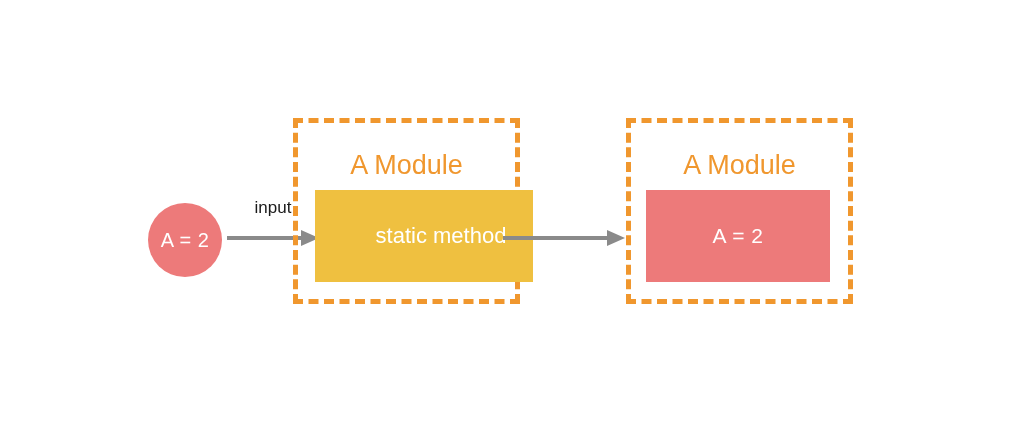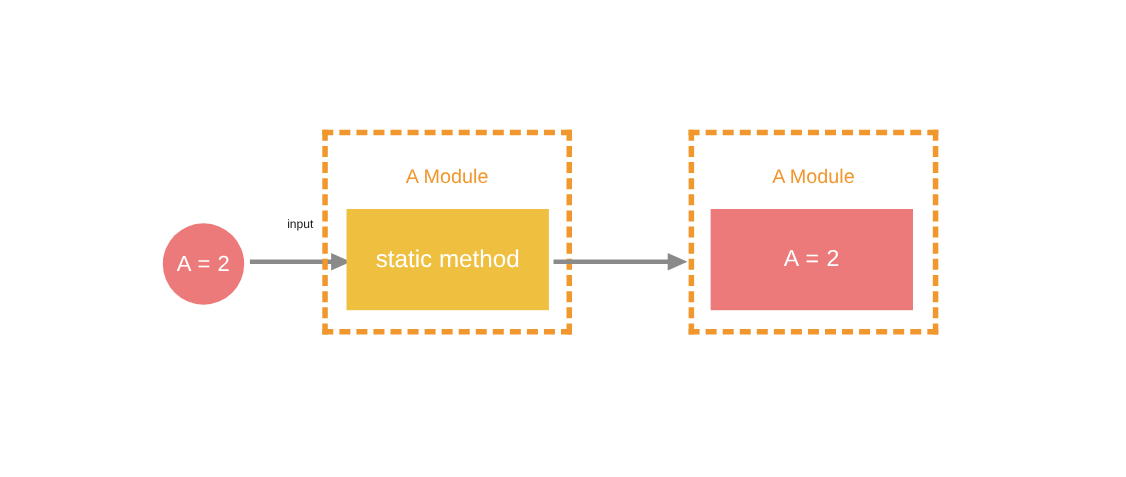--- a/index.html
+++ b/index.html
@@ -44,21 +44,21 @@
     border: 5px dashed #F0972E;
     background: transparent;
     box-sizing: border-box;
   }
   .module-title {
     position: absolute;
     left: 0;
     right: 0;
     text-align: center;
     color: #F0972E;
-    font-size: 18px;
+    font-size: 27px;
     white-space: nowrap;
   }
 
   #module-a-static {
     left: 293px;
     top: 118px;
     width: 227px;
     height: 186px;
   }
   #module-a-static .module-title { top: 27px; }
@@ -82,20 +82,21 @@
     color: #ffffff;
     white-space: nowrap;
   }
 
   #block-static-method {
     left: 315px;
     top: 190px;
     width: 184px;
     height: 92px;
     background: #EFC040;
+    padding-left: 34px;
   }
   #block-static-method .block-label {
     font-size: 22px;
   }
 
   #block-instance-value {
     left: 646px;
     top: 190px;
     width: 184px;
     height: 92px;
@@ -111,21 +112,21 @@
     position: absolute;
     height: 20px;
     display: block;
   }
   #arrow-input  { left: 227px; top: 228px; width: 92px; }
   #arrow-generate { left: 503px; top: 228px; width: 122px; }
 
   .arrow-label {
     position: absolute;
     color: #1a1a1a;
-    font-size: 11px;
+    font-size: 17px;
     white-space: nowrap;
     text-align: center;
   }
   #label-input    { left: 227px; top: 198px; width: 92px; }
   #label-generate { left: 503px; top: 198px; width: 122px; }
 </style>
 </head>
 <body>
 
 <div id="canvas">

